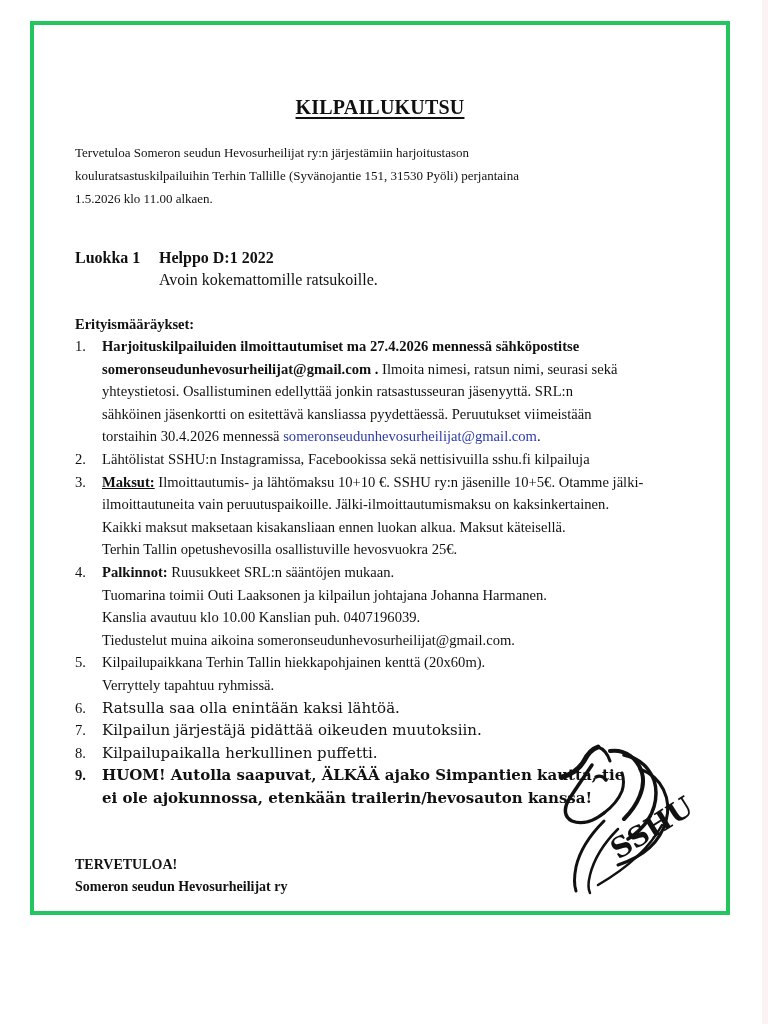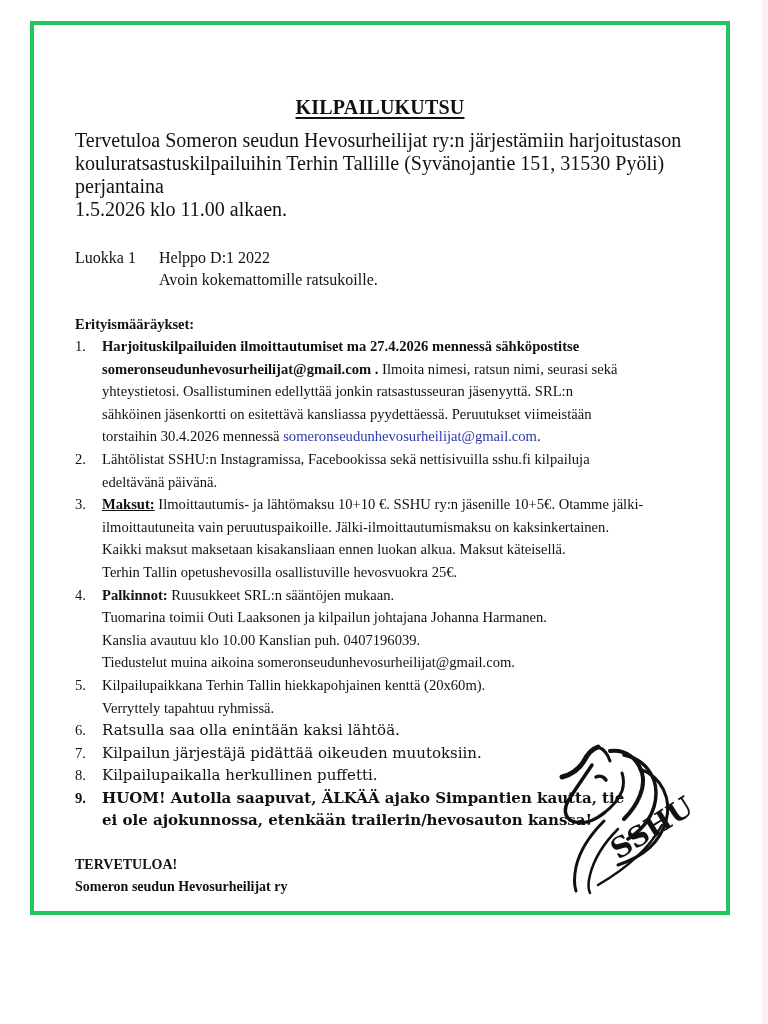--- a/index.html
+++ b/index.html
@@ -40,34 +40,34 @@
       text-align: center;
       font-size: 20px;
       font-weight: bold;
       text-decoration: underline;
       text-underline-offset: 3px;
       letter-spacing: 0.2px;
     }
     .intro {
       position: absolute;
       left: 41px;
-      top: 104px;
+      top: 116px;
       width: 650px;
-      font-size: 20px;
+      font-size: 13px;
       line-height: 23px;
     }
     .class-block {
       position: absolute;
       left: 41px;
       top: 222px;
       font-size: 16px;
       line-height: 22px;
     }
     .class-head {
-      font-weight: normal;
+      font-weight: bold;
     }
     .class-head .class-name {
       display: inline-block;
       width: 84px;
     }
     .class-desc {
       padding-left: 84px;
     }
     .rules-heading {
       position: absolute;
@@ -156,21 +156,20 @@
       <span class="num">1.</span>
       <span class="line b">Harjoituskilpailuiden ilmoittautumiset ma 27.4.2026 mennessä sähköpostitse</span>
       <span class="line"><span class="b">someronseudunhevosurheilijat@gmail.com .</span><span> Ilmoita nimesi, ratsun nimi, seurasi sekä</span></span>
       <span class="line">yhteystietosi. Osallistuminen edellyttää jonkin ratsastusseuran jäsenyyttä. SRL:n</span>
       <span class="line">sähköinen jäsenkortti on esitettävä kansliassa pyydettäessä. Peruutukset viimeistään</span>
       <span class="line"><span>torstaihin 30.4.2026 mennessä </span><a class="link">someronseudunhevosurheilijat@gmail.com</a><span>.</span></span>
     </li>
     <li>
       <span class="num">2.</span>
       <span class="line">Lähtölistat SSHU:n Instagramissa, Facebookissa sekä nettisivuilla sshu.fi kilpailuja</span>
-      <span class="line">edeltävänä päivänä.</span>
     </li>
     <li>
       <span class="num">3.</span>
       <span class="line"><span class="b u">Maksut:</span><span> Ilmoittautumis- ja lähtömaksu 10+10 €. SSHU ry:n jäsenille 10+5€. Otamme jälki-</span></span>
       <span class="line">ilmoittautuneita vain peruutuspaikoille. Jälki-ilmoittautumismaksu on kaksinkertainen.</span>
       <span class="line">Kaikki maksut maksetaan kisakansliaan ennen luokan alkua.  Maksut käteisellä.</span>
       <span class="line">Terhin Tallin opetushevosilla osallistuville hevosvuokra 25€.</span>
     </li>
     <li>
       <span class="num">4.</span>

